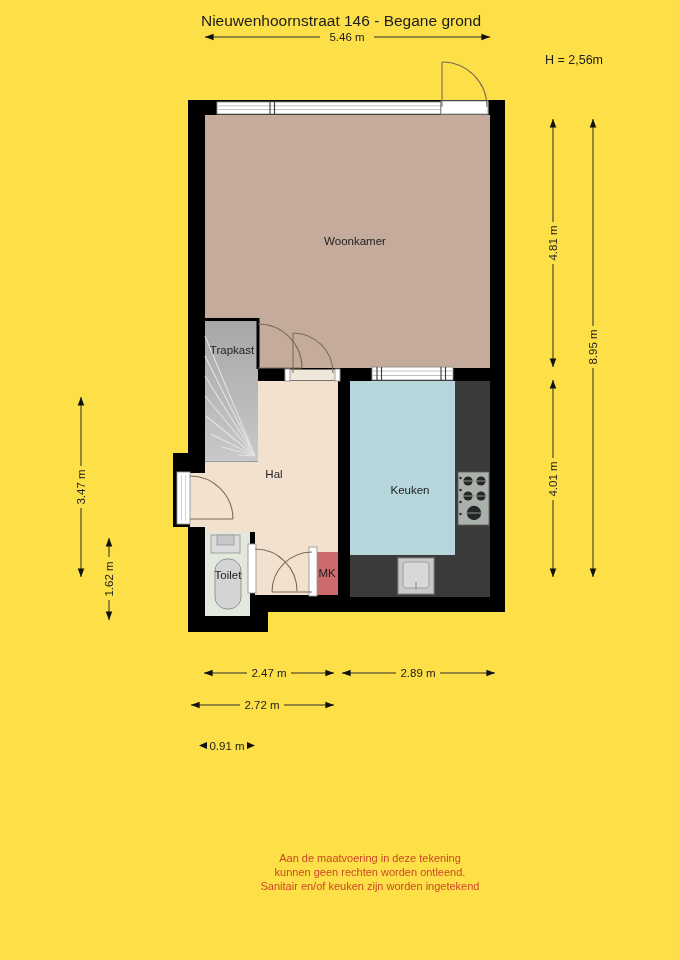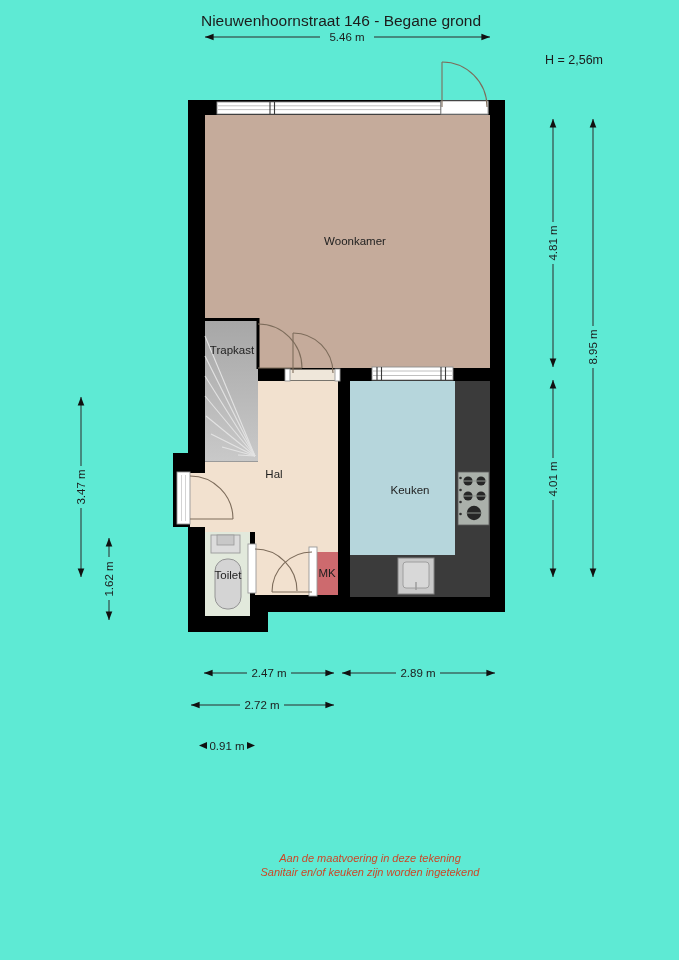--- a/index.html
+++ b/index.html
@@ -1,34 +1,34 @@
 <!DOCTYPE html>
 <html><head>
 <meta charset="utf-8">
 <style>
   html,body{margin:0;padding:0;background:#ffffff;}
   #stage{
-    position:relative;width:679px;height:960px;background:#5eead4;overflow:hidden;
+    position:relative;width:679px;height:960px;background:#fde047;overflow:hidden;
     font-family:"Liberation Sans", sans-serif;
   }
   svg{position:absolute;left:0;top:0;}
   svg text{font-family:"Liberation Sans", sans-serif;fill:#1c1c1c;}
   .title-text{font-size:15.5px;}
   .dim-text{font-size:11.5px;}
   .room-text{font-size:11.5px;fill:#1e1e1e;}
   .h-text{font-size:12.5px;}
   .dim-line{stroke:#2a2a2a;stroke-width:1;}
   .arc{stroke:#7d6c5b;stroke-width:1.1;fill:none;}
   .frame{fill:#ffffff;stroke:#999999;stroke-width:0.9;}
   #disclaimer{
     position:absolute;left:120px;top:851px;width:500px;
     text-align:center;color:#cc4727;font-size:11px;line-height:14.2px;
   }
   #disclaimer .blk{margin:0 0 13px 0;}
-  #disclaimer span{display:block;font-style:italic;}
+  #disclaimer span{display:block;}
 </style>
 </head>
 <body>
 
 <div id="stage">
 
 <svg width="679" height="960" viewBox="0 0 679 960">
   <defs>
     <marker id="dimArrow" markerWidth="10" markerHeight="8" refX="8.6" refY="4" orient="auto" markerUnits="userSpaceOnUse">
       <path d="M0,0.7 L8.6,4 L0,7.3 Z" fill="#111"></path>
@@ -232,19 +232,20 @@
   <g>
     <path d="M199,745.5 L207,742 L207,749 Z" fill="#111"></path>
     <path d="M255,745.5 L247,742 L247,749 Z" fill="#111"></path>
     <text class="dim-text" x="227" y="749.5" text-anchor="middle">0.91 m</text>
   </g>
 </svg>
 
 <div id="disclaimer">
   <p class="blk">
     <span>Aan de maatvoering in deze tekening</span>
+    <span>kunnen geen rechten worden ontleend.</span>
     <span>Sanitair en/of keuken zijn worden ingetekend</span>
   </p>
   <p class="blk">
   </p>
 </div>
 
 </div>
 
 </body></html>

